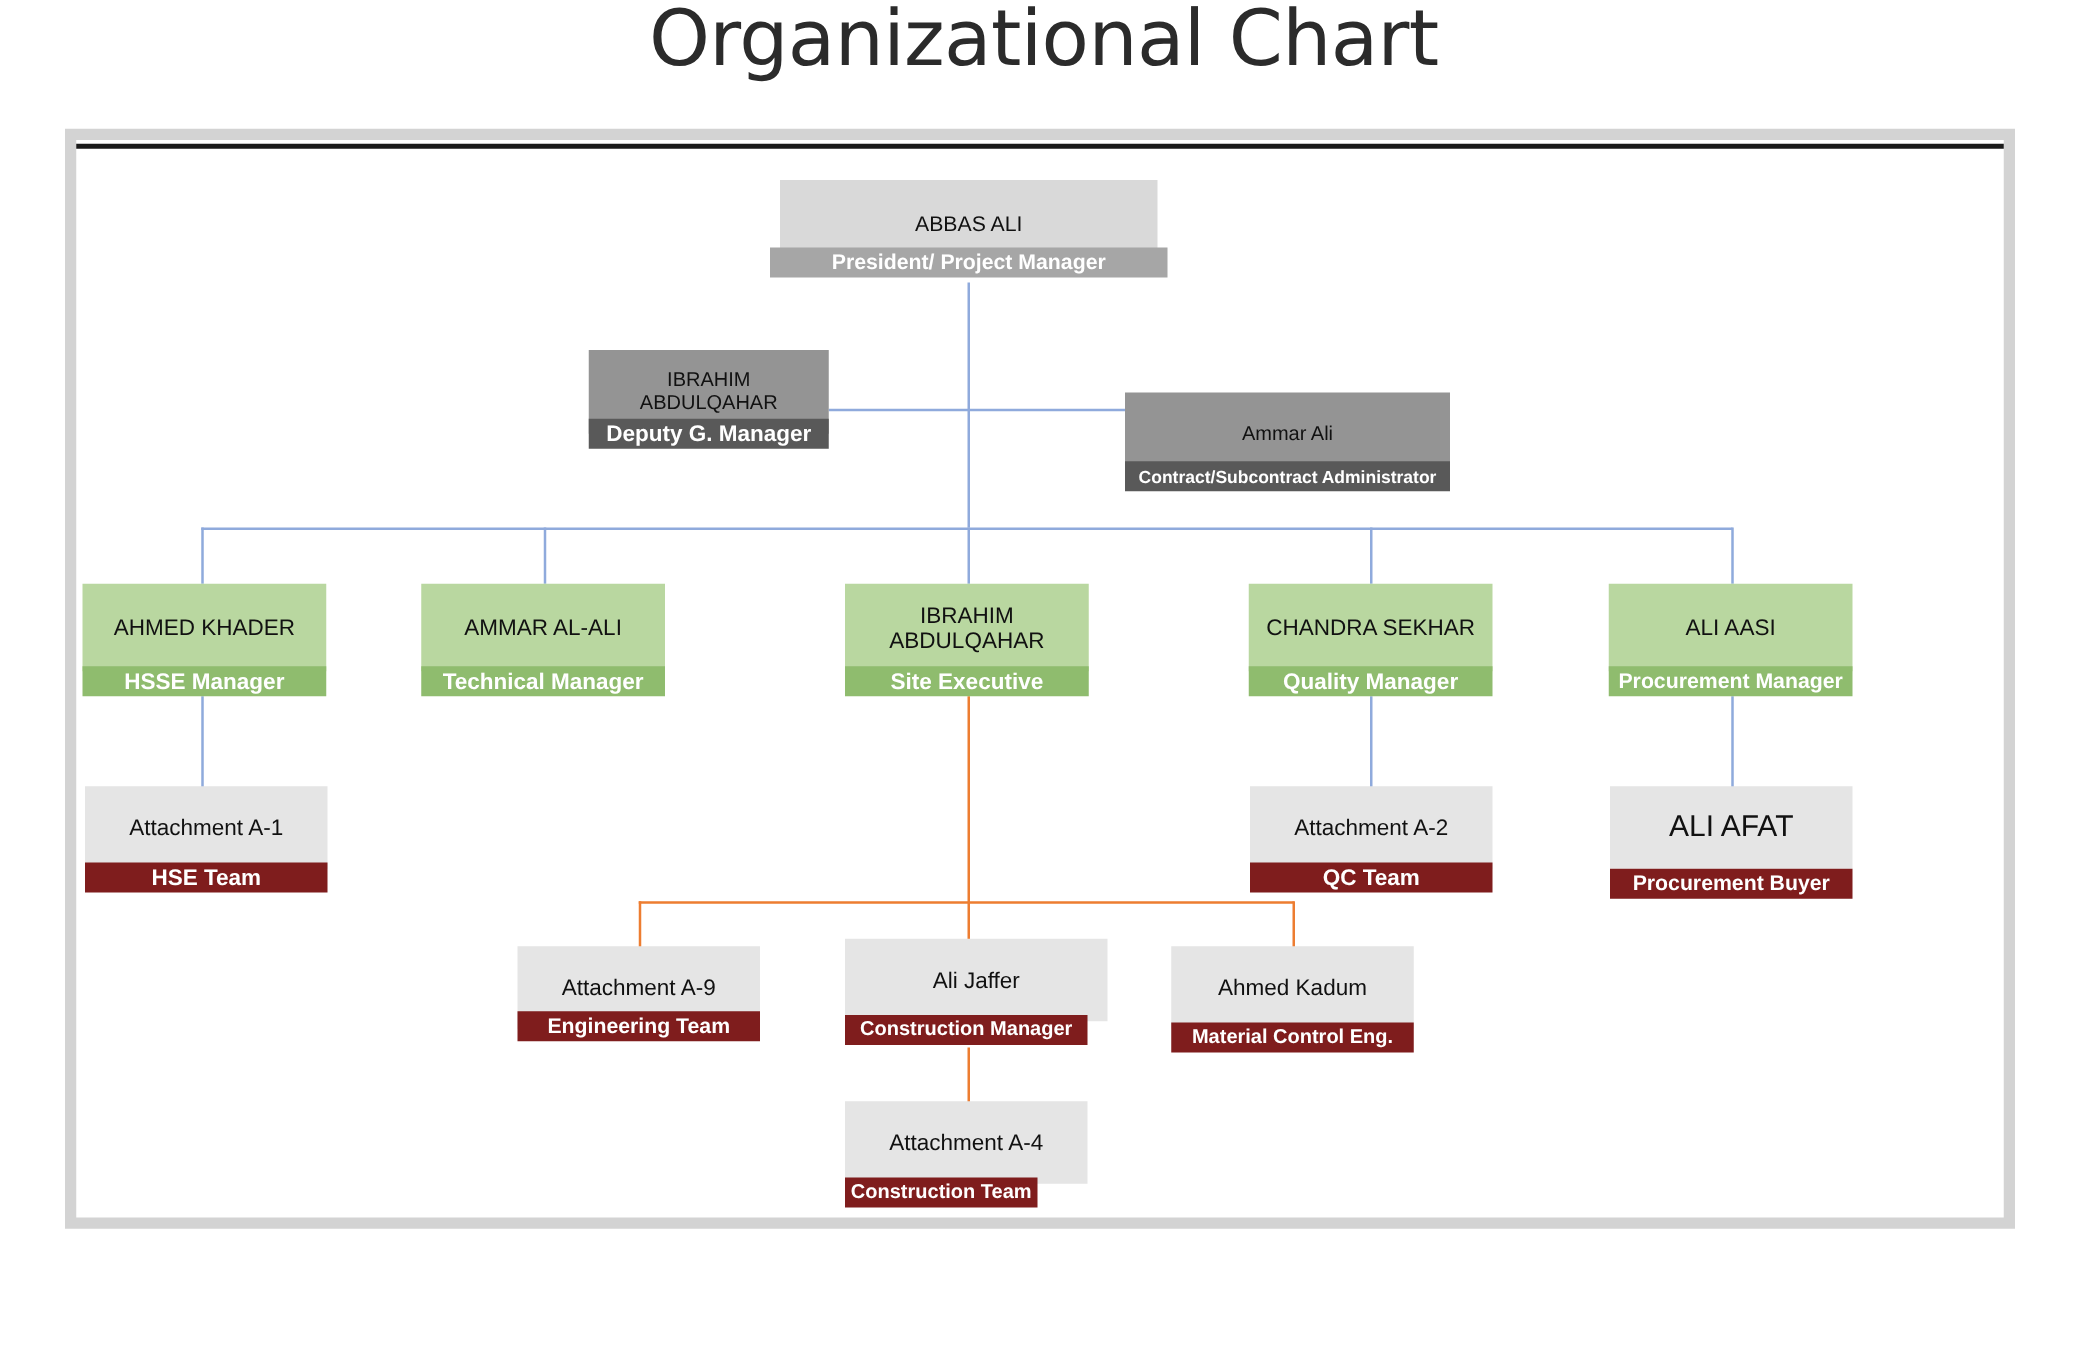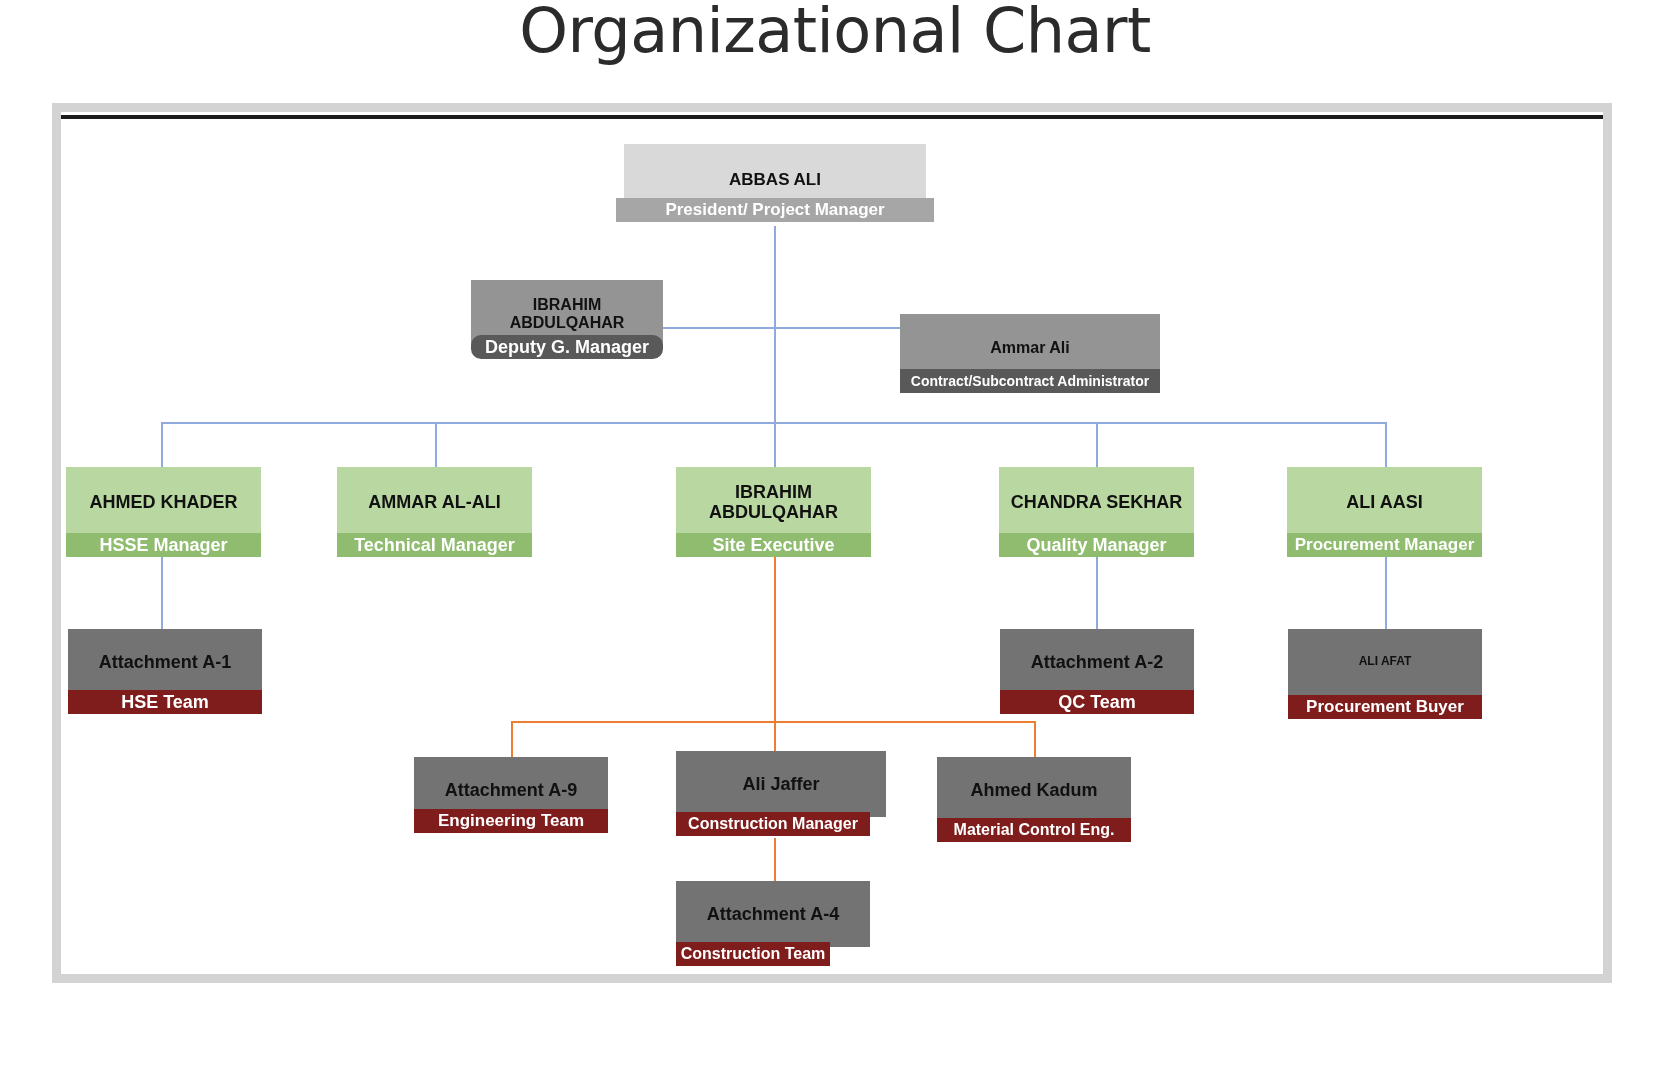--- a/index.html
+++ b/index.html
@@ -46,21 +46,21 @@
   .hline{position:absolute;background:#8faadc;height:2px;}
   .vline-o{position:absolute;background:#ed7d31;width:2px;}
   .hline-o{position:absolute;background:#ed7d31;height:2px;}
 
   
   .node{position:absolute;box-sizing:border-box;}
   .node .nbody{
     position:absolute;left:0;top:0;right:0;bottom:0;
     display:flex;align-items:center;justify-content:center;
     text-align:center;
-    font-weight:bold;
+    font-weight:normal;
     color:#111111;
     line-height:1.12;
     padding:0 6px;
     box-sizing:border-box;
   }
   .node .nband{
     position:absolute;
     display:flex;align-items:center;justify-content:center;
     text-align:center;
     font-weight:bold;
@@ -69,21 +69,21 @@
     box-sizing:border-box;
   }
 
   
   .t-gray  .nbody{background:#d9d9d9;}
   .t-gray  .nband{background:#a6a6a6;}
   .t-gray2 .nbody{background:#949494;}
   .t-gray2 .nband{background:#595959;}
   .t-green .nbody{background:#b9d7a0;}
   .t-green .nband{background:#8fbc6e;}
-  .t-blue  .nbody{background:#737373;text-align:right;}
+  .t-blue  .nbody{background:#e5e5e5;text-align:right;}
   .t-blue  .nband{background:#7f1d1d;}
 </style>
 </head>
 <body>
 
 <div id="stage">
 
   <div class="chart-title">Organizational Chart</div>
 
   <div class="frame"></div>
@@ -110,21 +110,21 @@
   <div class="vline-o" style="left:1034px;top:721px;height:42px;"></div>
   <div class="vline-o" style="left:774px;top:838px;height:49px;"></div>
 
   <div class="node t-gray" style="left:624px;top:144px;width:302px;height:72px;">
     <div class="nbody" style="font-size:17px;">ABBAS ALI</div>
     <div class="nband" style="left:-8px;top:54px;width:318px;height:24px;font-size:17px;">President/ Project Manager</div>
   </div>
 
   <div class="node t-gray2" style="left:471px;top:280px;width:192px;height:67px;">
     <div class="nbody" style="font-size:16px;">IBRAHIM ABDULQAHAR</div>
-    <div class="nband" style="left:0px;top:338px;top:55px;width:192px;height:24px;font-size:18px;border-radius:10px;">Deputy G.  Manager</div>
+    <div class="nband" style="left:0px;top:338px;top:55px;width:192px;height:24px;font-size:18px;">Deputy G.  Manager</div>
   </div>
 
   <div class="node t-gray2" style="left:900px;top:280px;width:260px;height:67px;margin-top:34px;">
     <div class="nbody" style="font-size:16px;">Ammar Ali</div>
     <div class="nband" style="left:0px;top:55px;width:260px;height:24px;font-size:14px;">Contract/Subcontract Administrator</div>
   </div>
 
   <div class="node t-green" style="left:66px;top:467px;width:195px;height:70px;">
     <div class="nbody" style="font-size:18px;">AHMED KHADER</div>
     <div class="nband" style="left:0px;top:66px;width:195px;height:24px;font-size:18px;">HSSE Manager</div>
@@ -154,21 +154,21 @@
     <div class="nbody" style="font-size:18px;">Attachment A-1</div>
     <div class="nband" style="left:0px;top:61px;width:194px;height:24px;font-size:18px;">HSE Team</div>
   </div>
 
   <div class="node t-blue" style="left:1000px;top:629px;width:194px;height:66px;">
     <div class="nbody" style="font-size:18px;">Attachment A-2</div>
     <div class="nband" style="left:0px;top:61px;width:194px;height:24px;font-size:18px;">QC Team</div>
   </div>
 
   <div class="node t-blue" style="left:1288px;top:629px;width:194px;height:66px;">
-    <div class="nbody" style="font-size:12px;">ALI AFAT</div>
+    <div class="nbody" style="font-size:24px;">ALI AFAT</div>
     <div class="nband" style="left:0px;top:66px;width:194px;height:24px;font-size:17px;">Procurement Buyer</div>
   </div>
 
   <div class="node t-blue" style="left:414px;top:757px;width:194px;height:66px;">
     <div class="nbody" style="font-size:18px;">Attachment A-9</div>
     <div class="nband" style="left:0px;top:52px;width:194px;height:24px;font-size:17px;">Engineering Team</div>
   </div>
 
   <div class="node t-blue" style="left:676px;top:751px;width:210px;height:66px;">
     <div class="nbody" style="font-size:18px;">Ali Jaffer</div>

